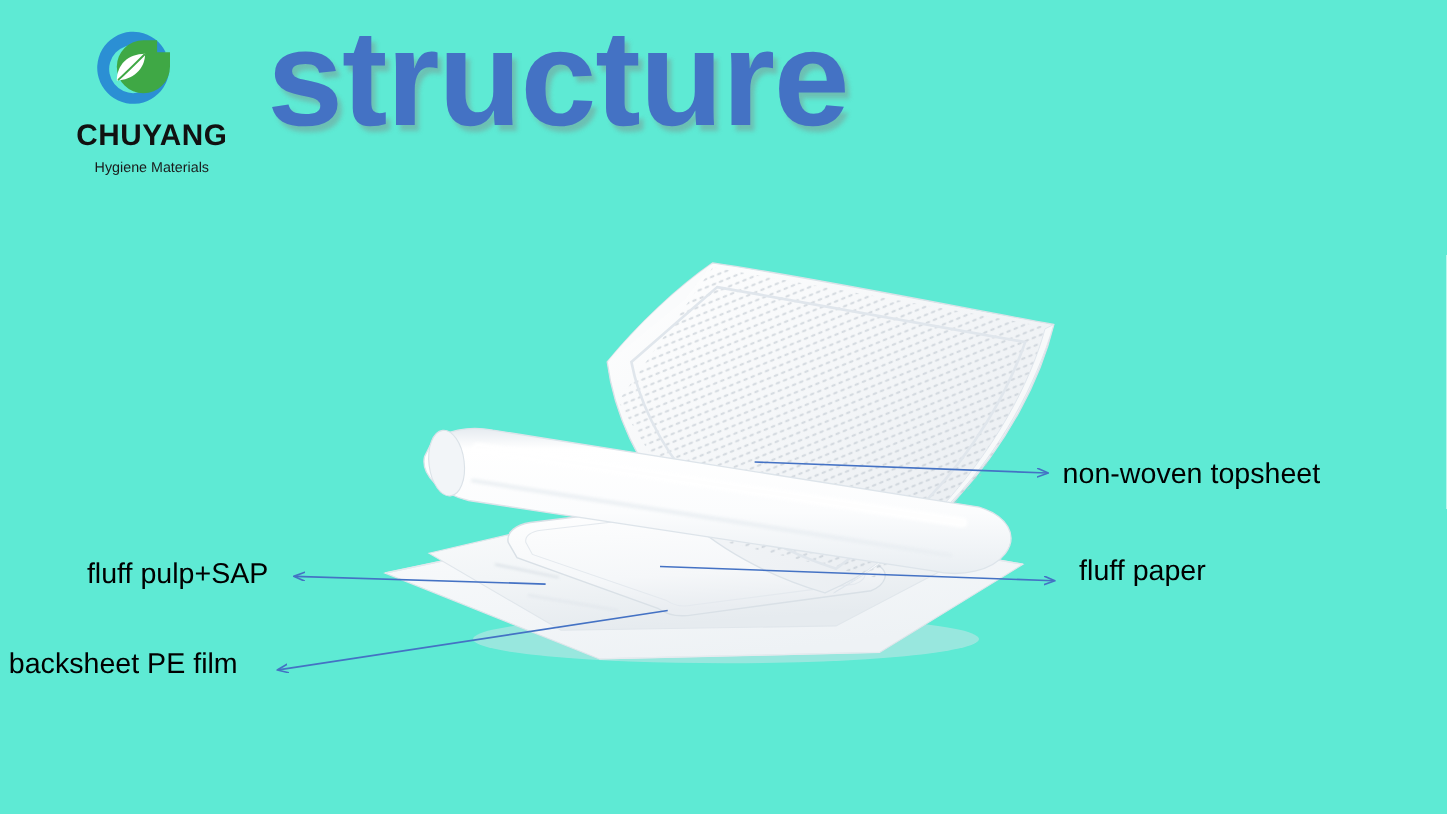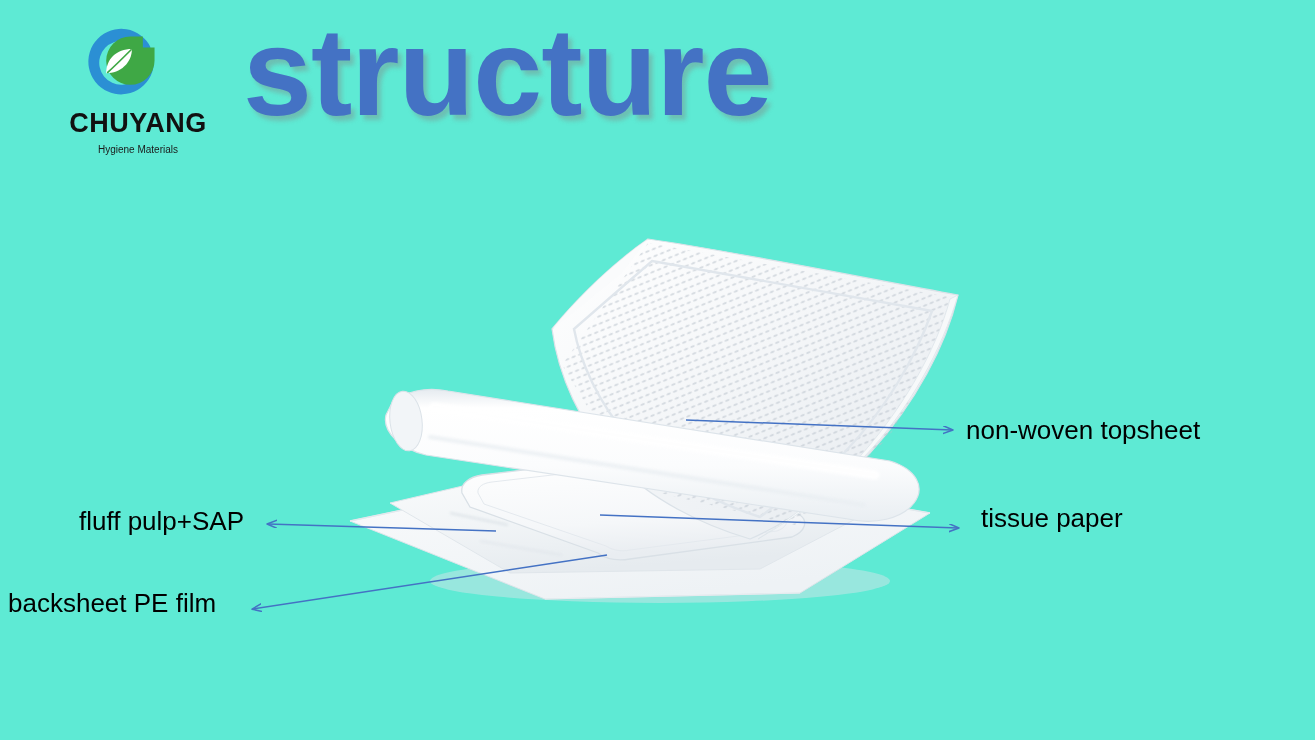--- a/index.html
+++ b/index.html
@@ -49,21 +49,21 @@
     line-height: 1;
   }
   #logo-tagline {
     position: absolute;
     left: 0;
     top: 121px;
     width: 172px;
     text-align: center;
     font-family: "Liberation Sans", sans-serif;
     font-weight: 400;
-    font-size: 10px;
+    font-size: 13px;
     color: #1a1a1a;
     line-height: 1;
   }
 
   
   #page-title {
     position: absolute;
     left: 243px;
     top: 6px;
     font-family: Liberation Sans, sans-serif;
@@ -283,19 +283,19 @@
 
     <line x1="600" y1="515" x2="958" y2="528" stroke="#4472c4" stroke-width="1.5" marker-end="url(#arrowR)"></line>
 
     <line x1="496" y1="531" x2="268" y2="524" stroke="#4472c4" stroke-width="1.5" marker-end="url(#arrowL)"></line>
 
     <line x1="607" y1="555" x2="253" y2="609" stroke="#4472c4" stroke-width="1.5" marker-end="url(#arrowL)"></line>
   </svg>
 
   <div class="callout-label" id="label-topsheet">non-woven topsheet</div>
 
-  <div class="callout-label" id="label-tissue">tissue paper</div>
+  <div class="callout-label" id="label-tissue">fluff paper</div>
 
   <div class="callout-label" id="label-backsheet">backsheet PE film</div>
 
   <div class="callout-label" id="label-fluff">fluff pulp+SAP</div>
 
 </div>
 
 </body></html>

